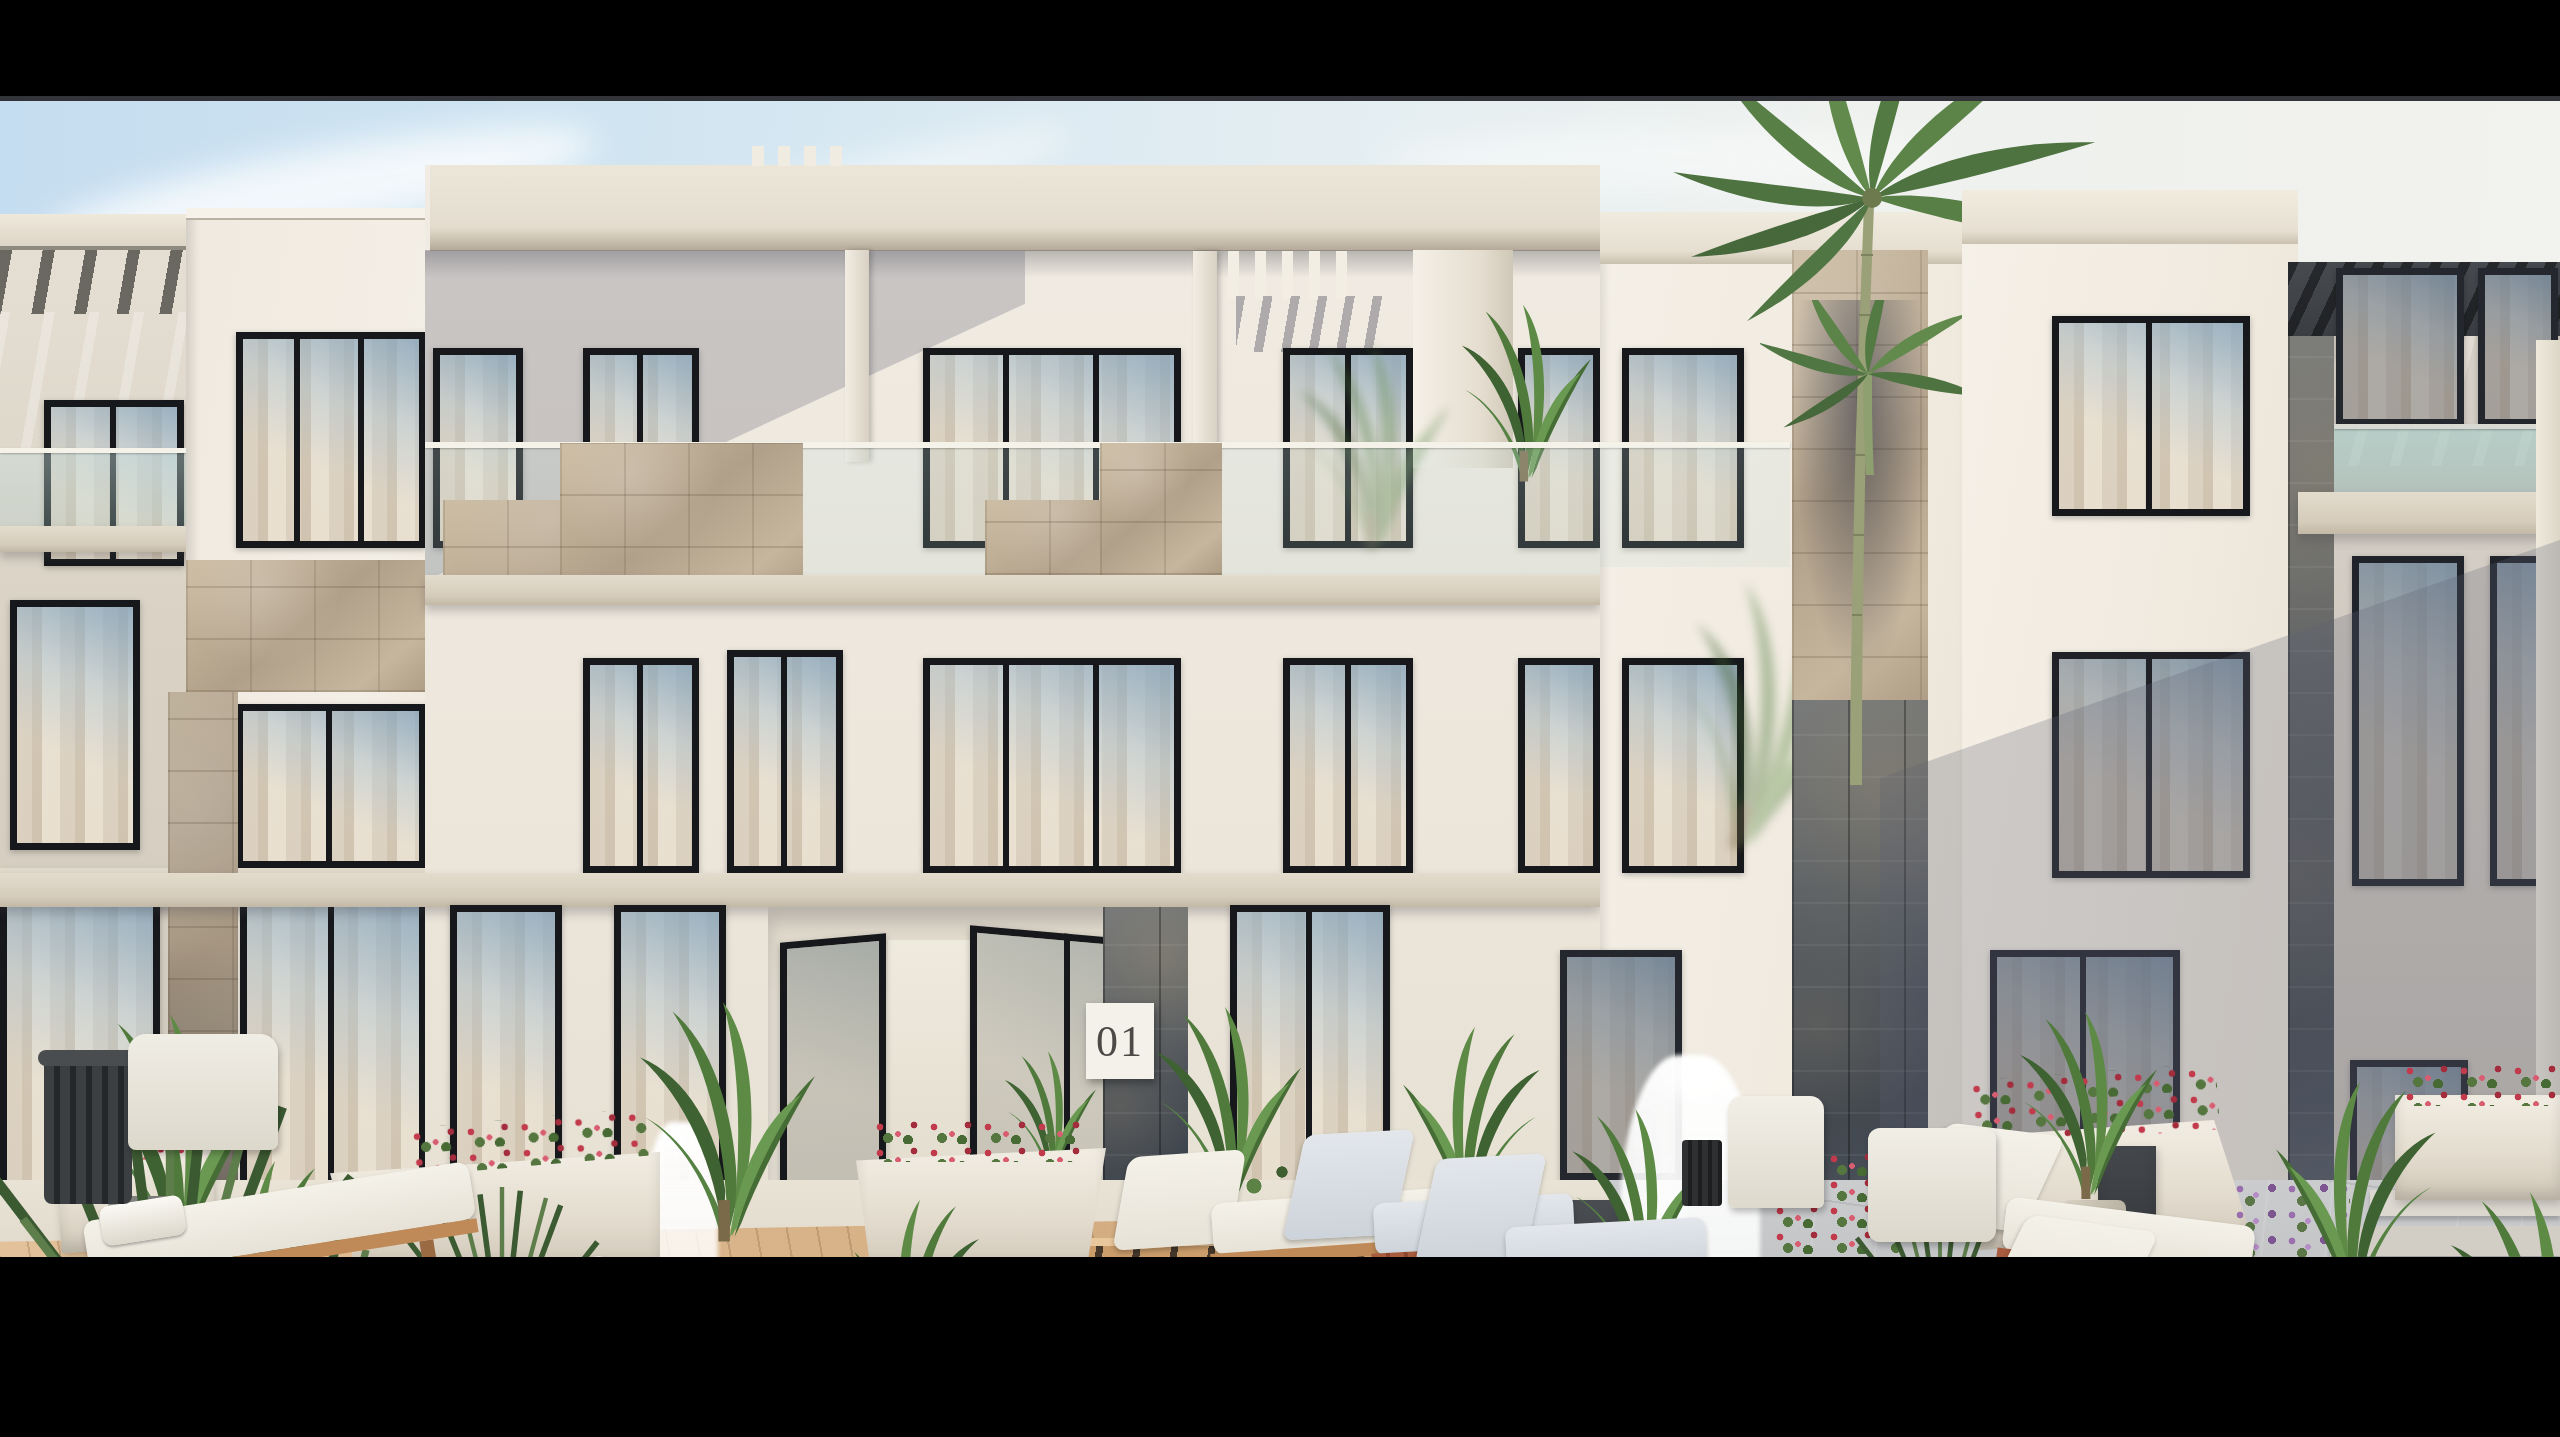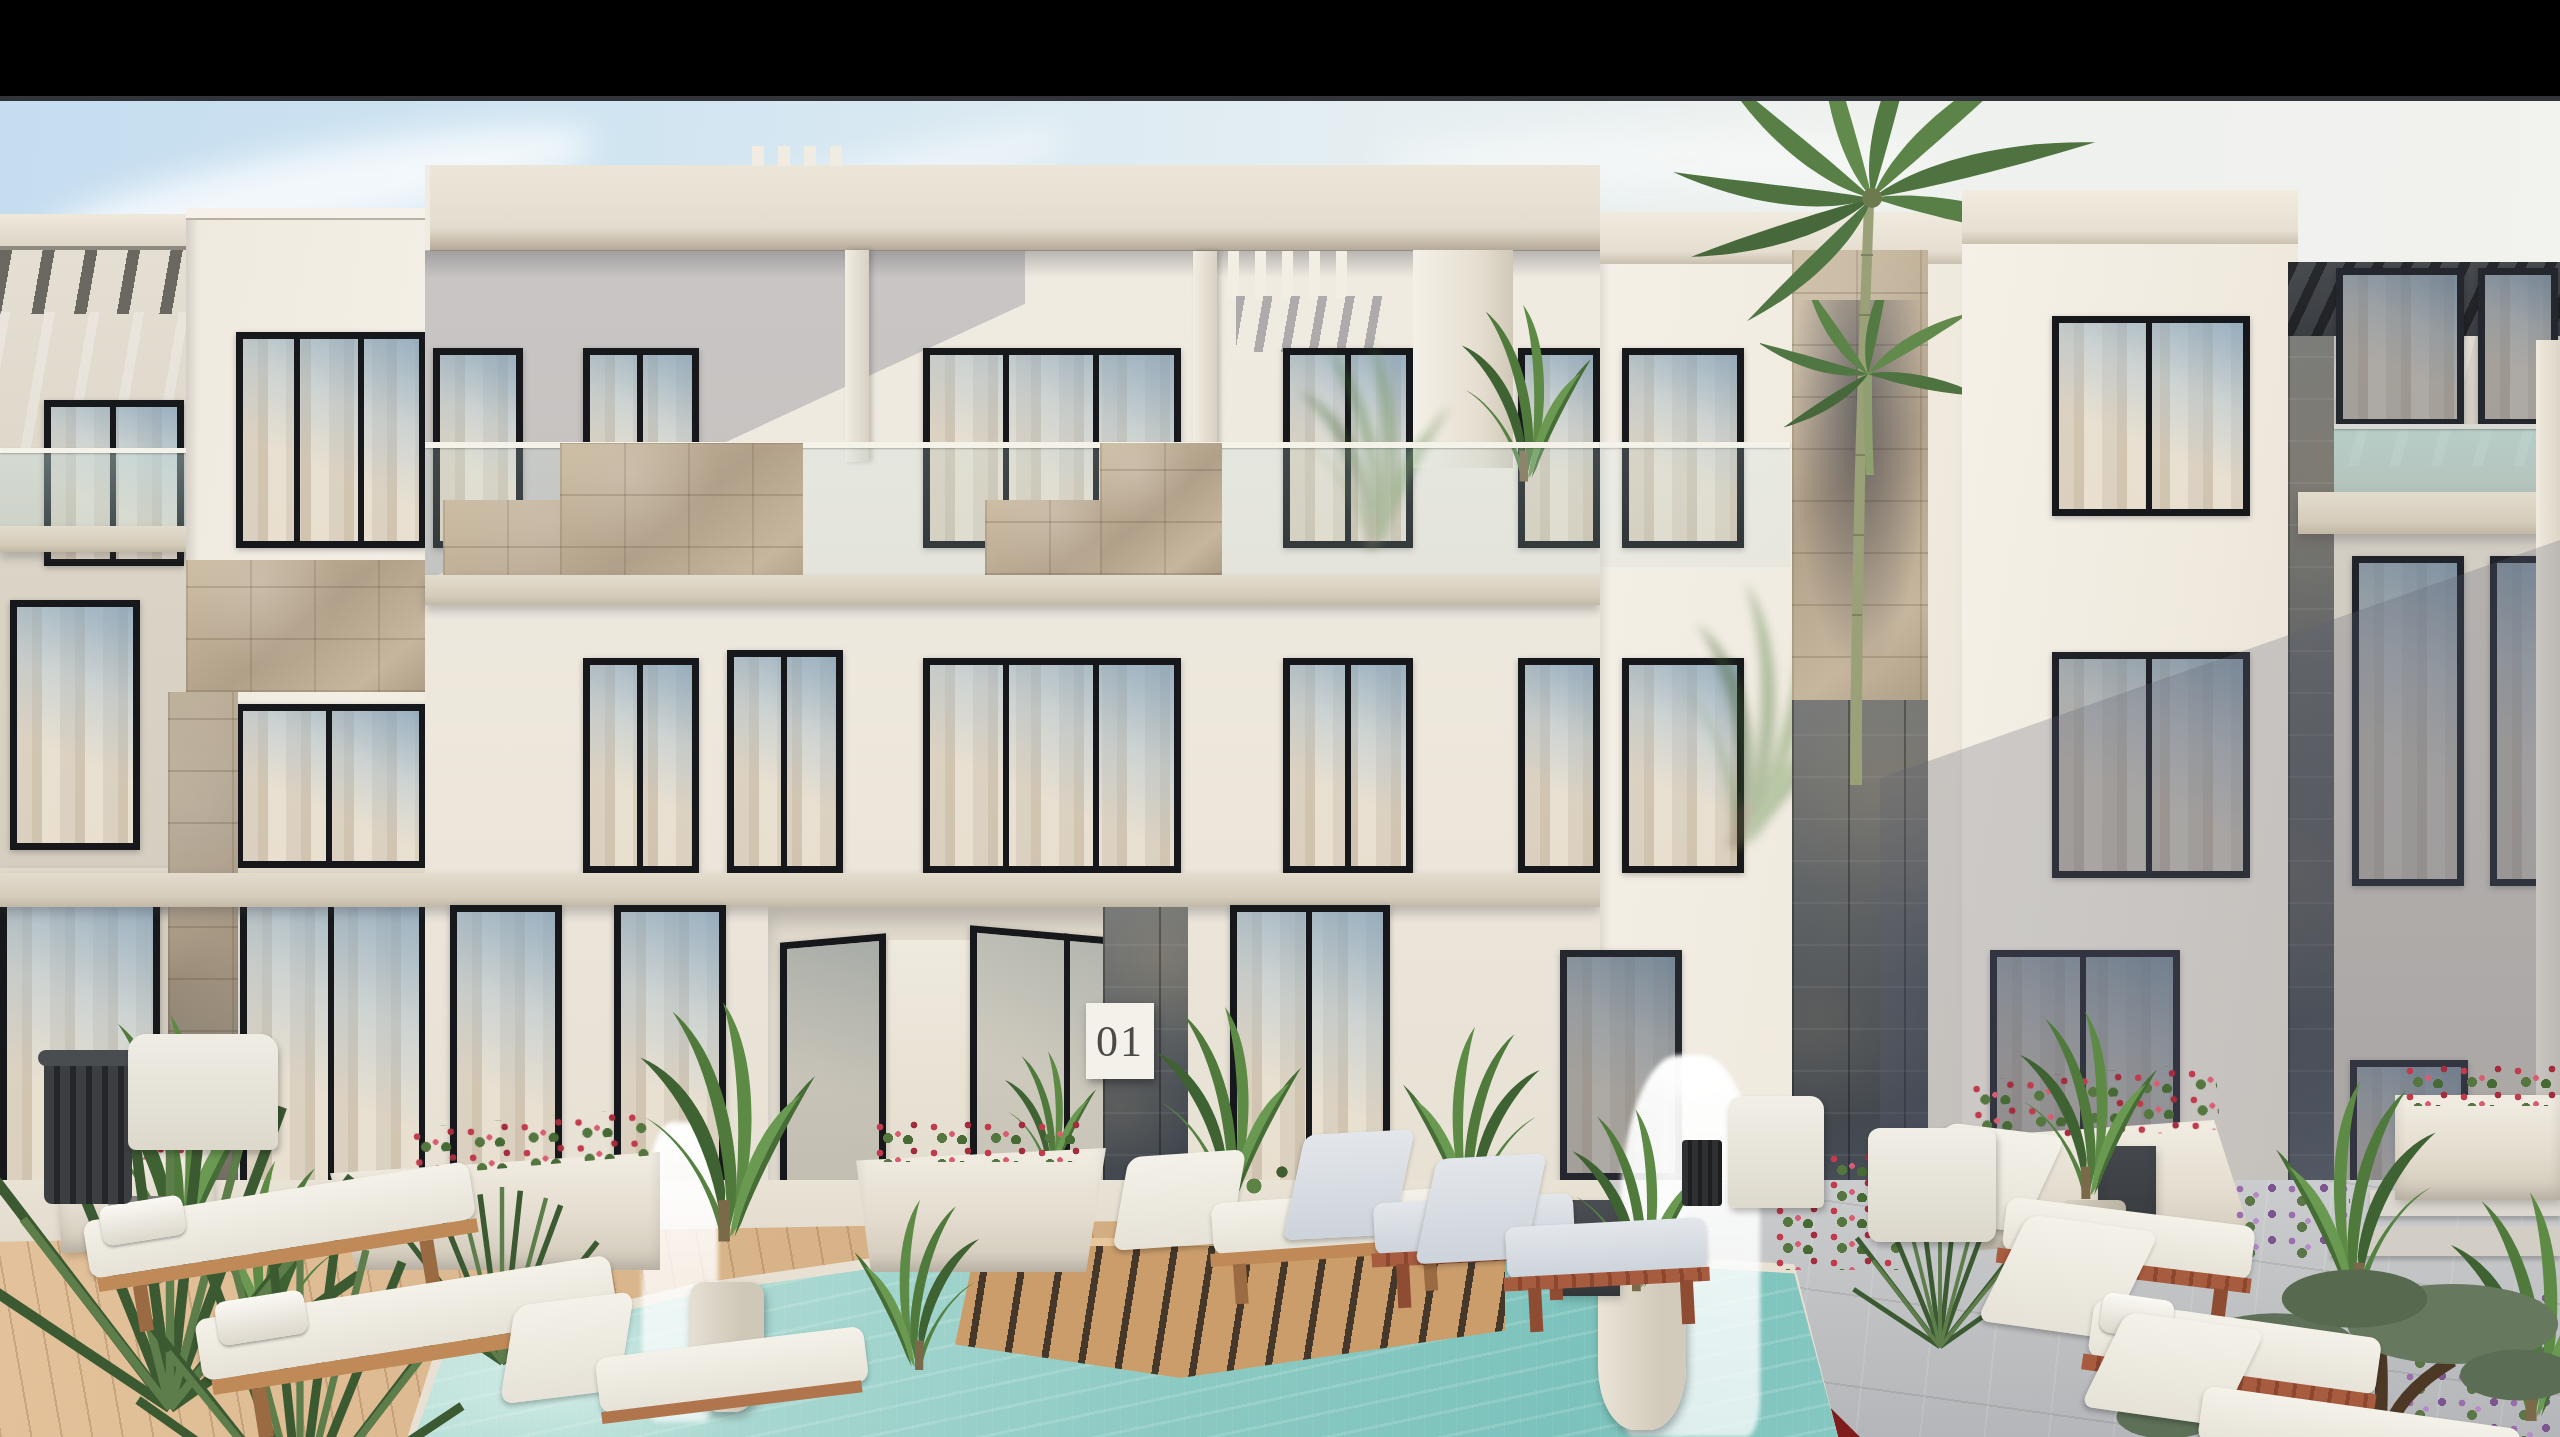--- a/index.html
+++ b/index.html
@@ -1,16 +1,16 @@
 <!DOCTYPE html>
 <html><head>
 <meta charset="utf-8">
 <style>
   html,body{margin:0;padding:0;background:#000;font-family:"Liberation Sans",sans-serif;}
-  #scene{position:relative;width:2560px;height:1437px;overflow:hidden;background:#7f1d1d;}
+  #scene{position:relative;width:2560px;height:1257px;overflow:hidden;background:#737373;}
   .abs{position:absolute;}
   
   .win{position:absolute;background:#16181b;box-shadow:0 2px 6px rgba(0,0,0,.25);}
   .win .glass{position:absolute;left:7px;right:7px;top:7px;bottom:7px;
     background:
       linear-gradient(203deg, rgba(132,163,188,.78) 0%, rgba(176,199,214,.48) 34%, rgba(225,229,228,.12) 62%, rgba(225,229,228,.05) 100%),
       repeating-linear-gradient(90deg,#dbcfbd 0 15px,#cfc1ac 15px 25px,#e9dfce 25px 43px);}
   .win .mull{position:absolute;top:0;bottom:0;width:6px;background:#16181b;}
   .shadewin{position:absolute;left:0;right:0;top:0;bottom:0;background:rgba(62,68,82,.35);}
   

